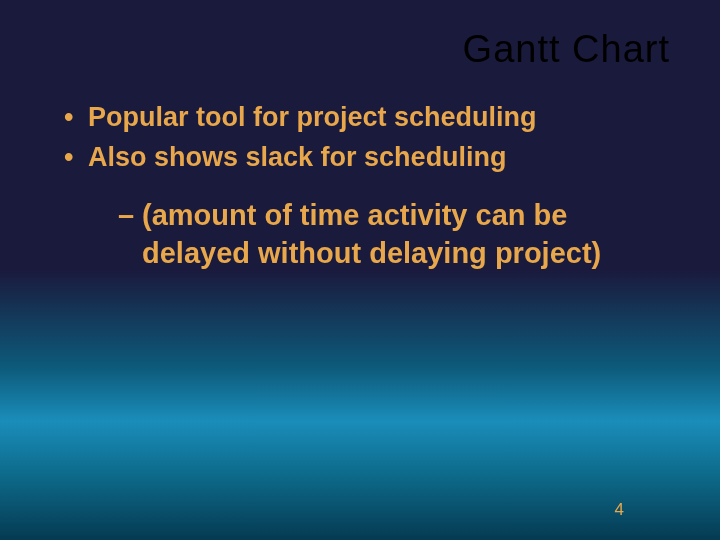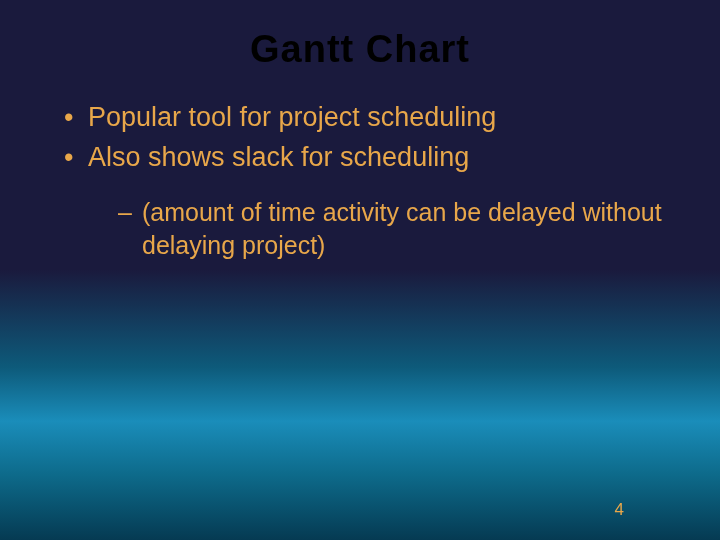--- a/index.html
+++ b/index.html
@@ -17,55 +17,56 @@
         #0d6a8a 88%,
         #053a52 100%);
     }
     .slide {
       width: 100%;
       height: 100%;
       padding: 28px 50px 20px 50px;
       position: relative;
     }
     .title {
-      text-align: center;
+      text-align: right;
       color: #000000;
       font-size: 38px;
-      font-weight: bold;
+      font-weight: normal;
       margin-bottom: 28px;
       letter-spacing: 1px;
     }
     .bullets {
       list-style: none;
       color: #e8a74a;
       font-size: 27px;
       line-height: 1.35;
       padding-left: 10px;
     }
     .bullets > li {
       position: relative;
       padding-left: 28px;
       margin-bottom: 4px;
+      font-weight: bold;
     }
     .bullets > li::before {
       content: "•";
       position: absolute;
       left: 4px;
       top: 0;
       font-size: 27px;
     }
     .sublist {
       list-style: none;
       margin-top: 20px;
       padding-left: 30px;
     }
     .sublist > li {
       position: relative;
       padding-left: 24px;
-      font-size: 25px;
+      font-size: 29px;
       line-height: 1.32;
     }
     .sublist > li::before {
       content: "–";
       position: absolute;
       left: 0;
       top: 0;
     }
     .page-number {
       position: absolute;

